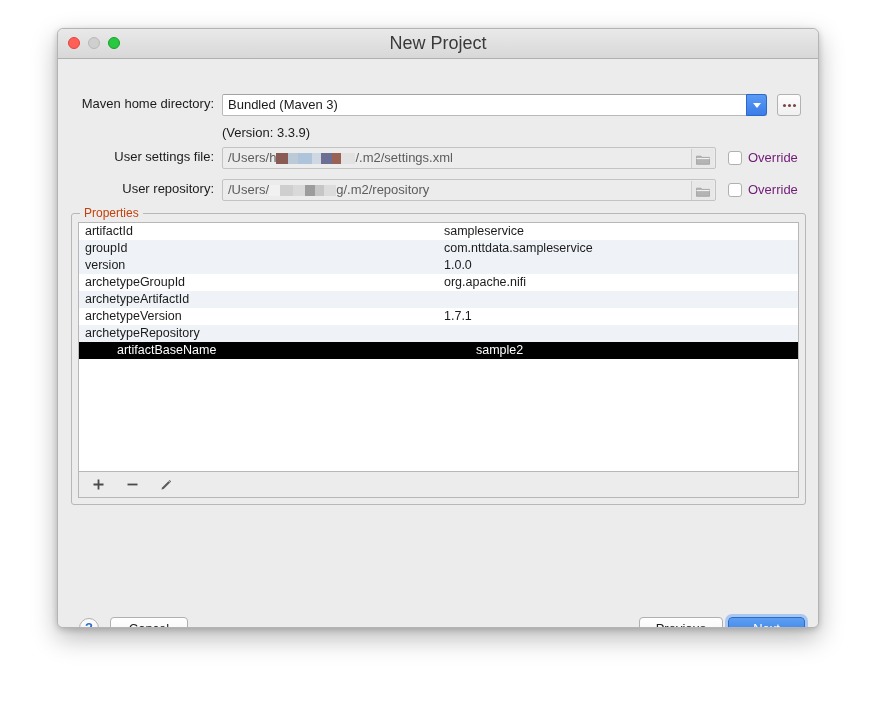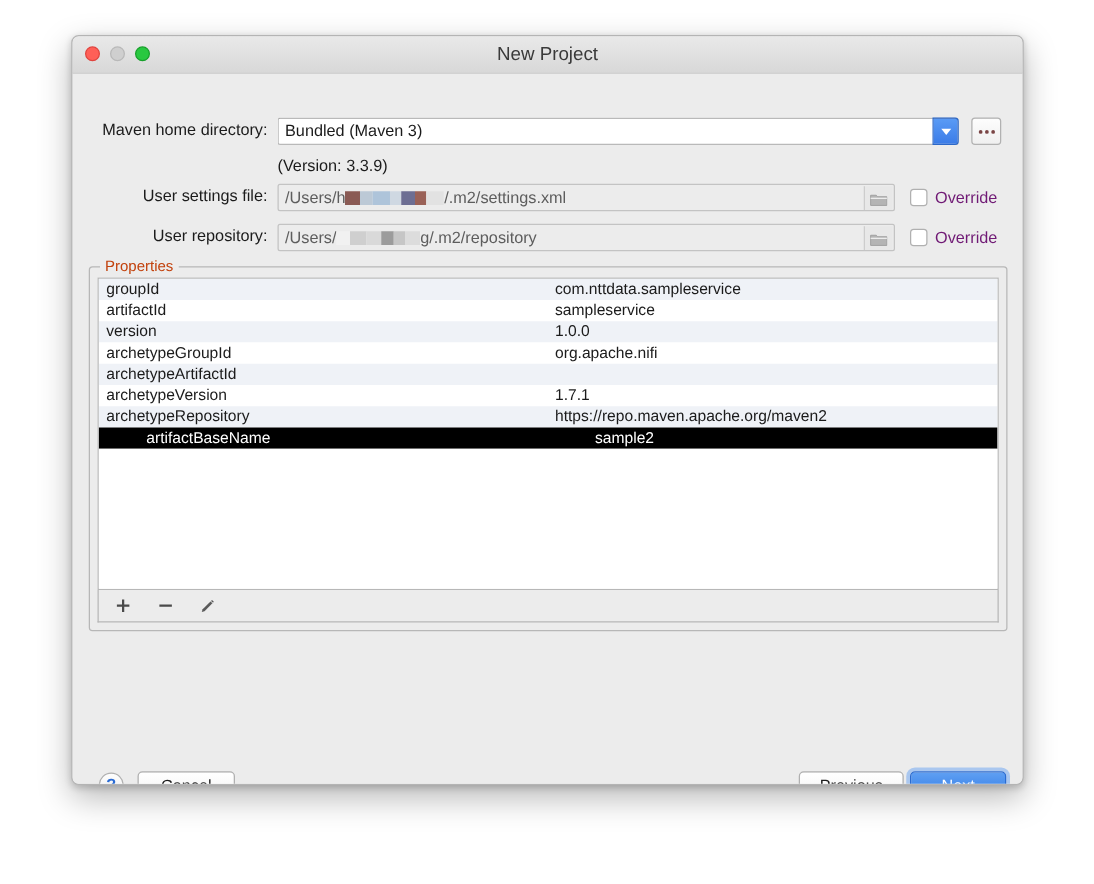--- a/index.html
+++ b/index.html
@@ -57,21 +57,21 @@
   }
   .light.red    { background: #ff5f57; border: 1px solid #e0443e; }
   .light.yellow { background: #cfcfcf; border: 1px solid #b9b9b9; }
   .light.green  { background: #28c840; border: 1px solid #17a02b; }
 
   .win-title {
     position: absolute;
     left: 0; right: 0; top: 0;
     line-height: 29px;
     text-align: center;
-    font-size: 15px;
+    font-size: 18px;
     color: #3a3a3a;
   }
 
   .content {
     position: relative;
     height: 570px;
     background: #ececec;
   }
 
   
@@ -366,46 +366,45 @@
       <div class="checkrow" style="left:670px; top:123px;">
         <span class="checkbox"></span>
         <span class="checklabel">Override</span>
       </div>
 
       <div class="groupbox">
         <span class="group-title">Properties</span>
 
         <div class="table-wrap">
           <div id="prop-rows">
+              <div class="prow even">
+                <span class="pname">artifactId</span>
+                <span class="pvalue">sampleservice</span>
+              </div>
               <div class="prow odd">
                 <span class="pname">groupId</span>
                 <span class="pvalue">com.nttdata.sampleservice</span>
               </div>
-              <div class="prow even">
-                <span class="pname">artifactId</span>
-                <span class="pvalue">sampleservice</span>
-              </div>
               <div class="prow odd">
                 <span class="pname">version</span>
                 <span class="pvalue">1.0.0</span>
               </div>
               <div class="prow even">
                 <span class="pname">archetypeGroupId</span>
                 <span class="pvalue">org.apache.nifi</span>
               </div>
               <div class="prow odd">
                 <span class="pname">archetypeArtifactId</span>
               </div>
               <div class="prow even">
                 <span class="pname">archetypeVersion</span>
                 <span class="pvalue">1.7.1</span>
               </div>
               <div class="prow odd">
                 <span class="pname">archetypeRepository</span>
-                <span class="pvalue">https://repo.maven.apache.org/maven2</span>
               </div>
               <div class="prow sel">
                 <span class="pname">artifactBaseName</span>
                 <span class="pvalue">sample2</span>
               </div>
             </div>
           <div class="table-filler"></div>
         </div>
 
         <div class="toolbar">

